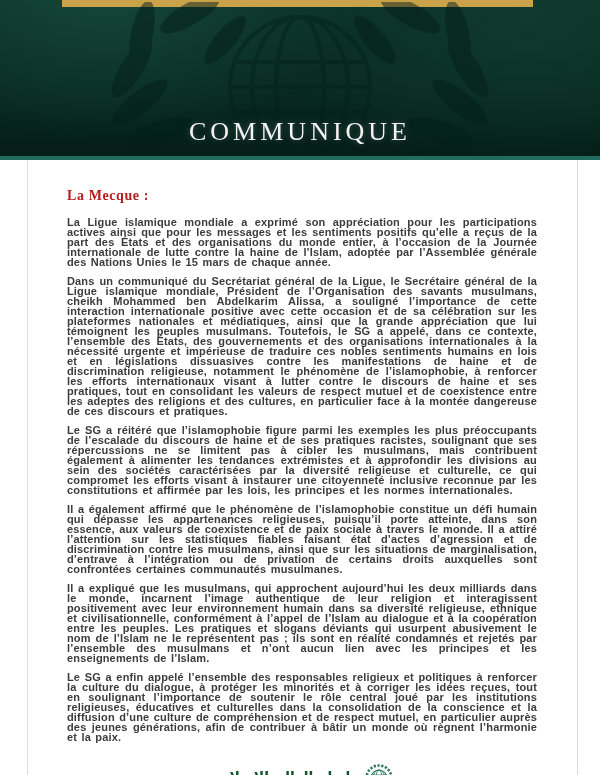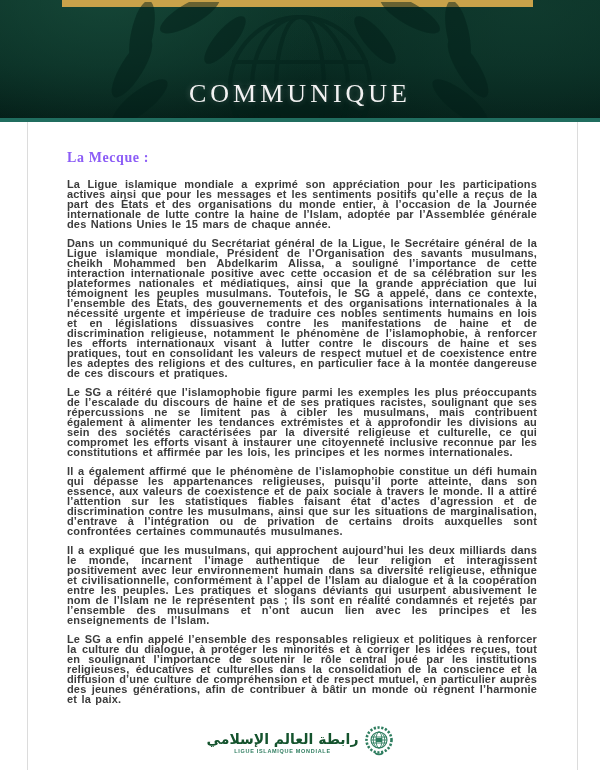--- a/index.html
+++ b/index.html
@@ -2,21 +2,21 @@
 <html><head>
 <meta charset="utf-8">
 <style>
   html,body{margin:0;padding:0;}
   body{
     width:600px;height:775px;background:#ffffff;overflow:hidden;position:relative;
     font-family:"Liberation Sans",sans-serif;
   }
   
   .header{
-    position:relative;height:118px;overflow:hidden;
+    position:relative;height:156px;overflow:hidden;
     background:
       radial-gradient(ellipse 420px 260px at 18% -10%, rgba(23,74,58,.85) 0%, rgba(23,74,58,0) 60%),
       radial-gradient(ellipse 420px 260px at 88% 10%, rgba(18,62,49,.7) 0%, rgba(18,62,49,0) 60%),
       linear-gradient(to bottom,#0b3126 0%,#082a21 55%,#041d17 100%);
   }
   .gold-bar{position:absolute;top:0;left:62px;width:471px;height:7px;}
   .watermark{position:absolute;top:2px;left:50%;transform:translateX(-50%);opacity:.55;}
   .header-title{
     position:absolute;left:0;right:0;bottom:9px;text-align:center;
     font-family:"Liberation Serif",serif;font-size:26px;font-weight:400;
@@ -24,21 +24,21 @@
   }
   .accent-line{height:4px;}
   
   .page{position:relative;height:648px;background:#fff;}
   .edge{position:absolute;top:0;bottom:0;width:1px;background:#dcdcdc;}
   .edge-left{left:27px;}
   .edge-right{left:577px;}
   .content{width:470px;margin-left:67px;padding-top:28px;}
   .dateline{
     font-family:"Liberation Serif",serif;font-size:14px;font-weight:700;
-    color:#8b5cf6;letter-spacing:.6px;margin:0 0 13px 0;
+    color:#b91c1c;letter-spacing:.6px;margin:0 0 13px 0;
   }
   .content p{
     margin:0 0 9px 0;
     font-size:11px;line-height:10px;font-weight:700;color:#3c3c3c;
     text-align:justify;letter-spacing:.15px;word-spacing:1.2px;
   }
   
   .footer-logo{
     position:absolute;left:0;right:0;bottom:9px;
     display:flex;justify-content:center;align-items:center;gap:7px;

